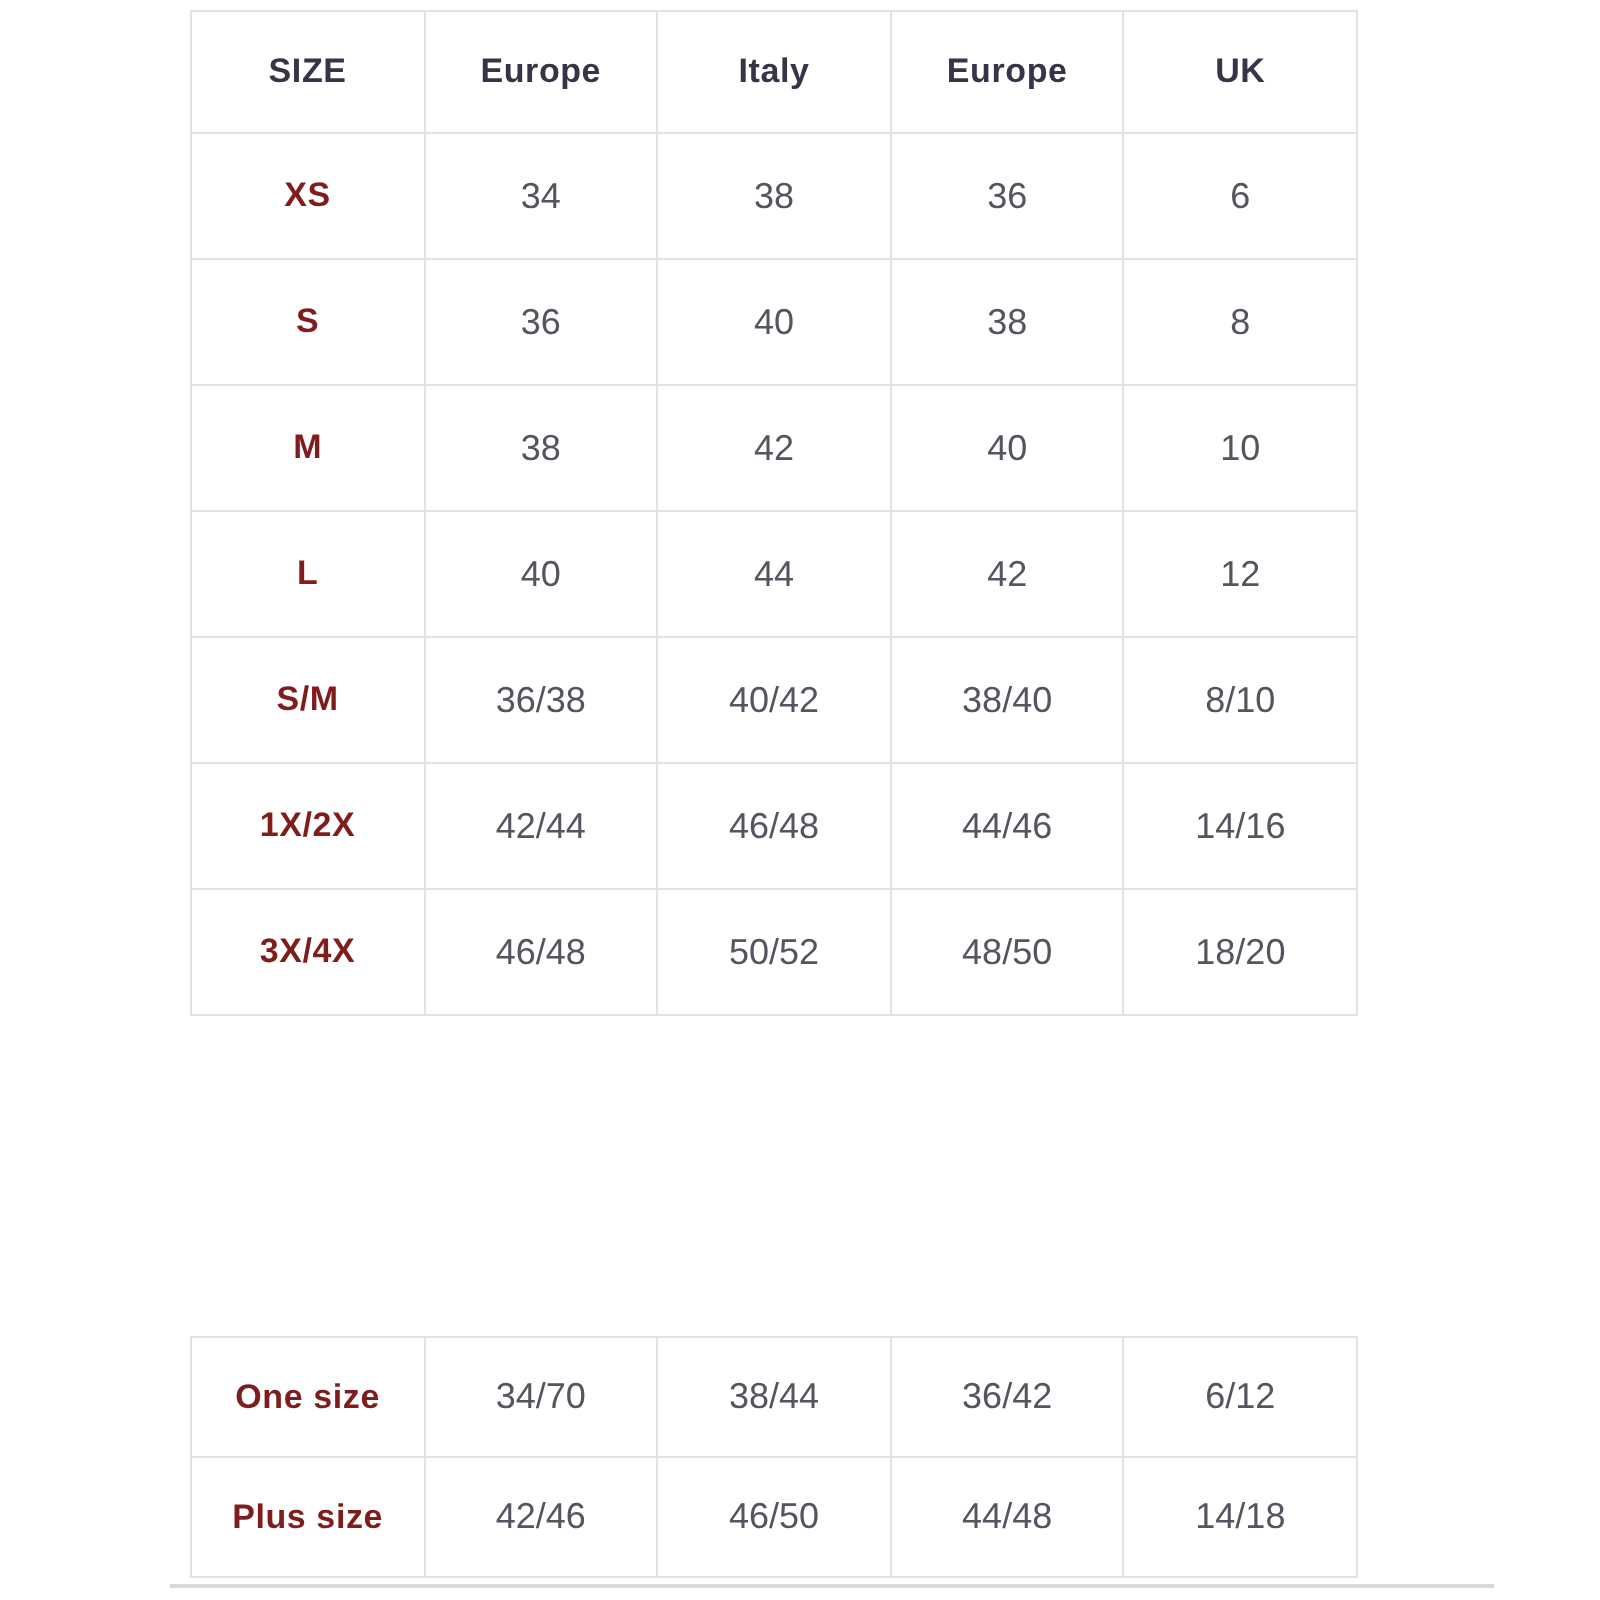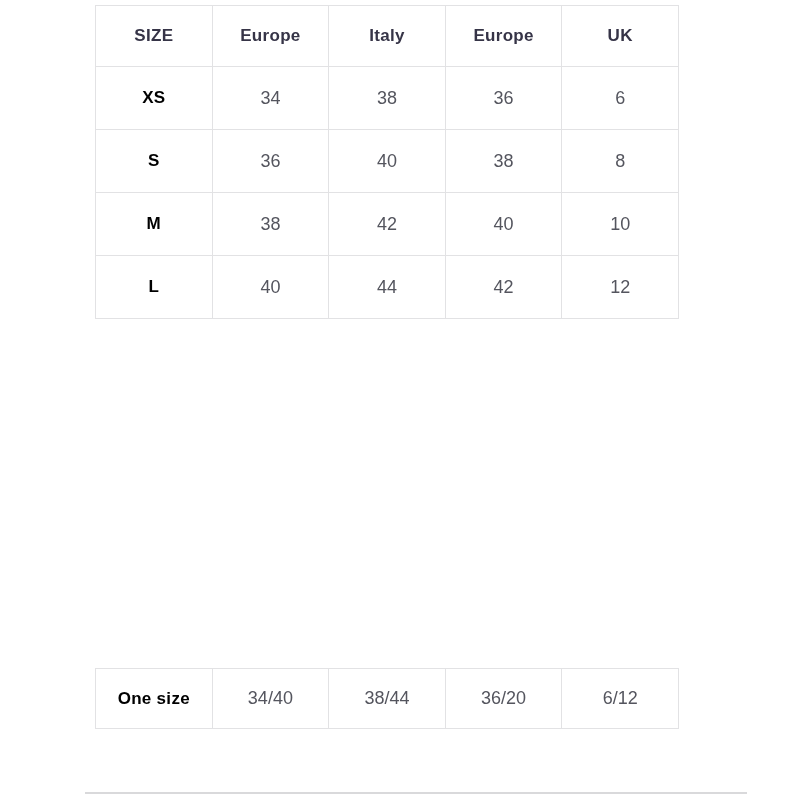--- a/index.html
+++ b/index.html
@@ -35,21 +35,21 @@
     font-size: 17px;
     font-weight: bold;
     color: #363447;
     letter-spacing: 0.3px;
   }
   
   table.size-tbl tbody th {
     height: 62px;
     font-size: 17px;
     font-weight: bold;
-    color: #000000;
+    color: #7f1d1d;
     letter-spacing: 0.3px;
   }
   
   table.size-tbl tbody td {
     font-size: 18px;
     font-weight: normal;
     color: #54555e;
   }
   #main-table {
     position: absolute;
@@ -109,28 +109,56 @@
         <td>40</td>
         <td>10</td>
       </tr>
       <tr>
         <th>L</th>
         <td>40</td>
         <td>44</td>
         <td>42</td>
         <td>12</td>
       </tr>
+      <tr>
+        <th>S/M</th>
+        <td>36/38</td>
+        <td>40/42</td>
+        <td>38/40</td>
+        <td>8/10</td>
+      </tr>
+      <tr>
+        <th>1X/2X</th>
+        <td>42/44</td>
+        <td>46/48</td>
+        <td>44/46</td>
+        <td>14/16</td>
+      </tr>
+      <tr>
+        <th>3X/4X</th>
+        <td>46/48</td>
+        <td>50/52</td>
+        <td>48/50</td>
+        <td>18/20</td>
+      </tr>
     </tbody>
 </table>
 
 <table class="size-tbl" id="extra-table">
   <tbody>
       <tr>
         <th>One size</th>
-        <td>34/40</td>
+        <td>34/70</td>
         <td>38/44</td>
-        <td>36/20</td>
+        <td>36/42</td>
         <td>6/12</td>
+      </tr>
+      <tr>
+        <th>Plus size</th>
+        <td>42/46</td>
+        <td>46/50</td>
+        <td>44/48</td>
+        <td>14/18</td>
       </tr>
     </tbody>
 </table>
 
 <div id="bottom-divider"></div>
 
 </body></html>

